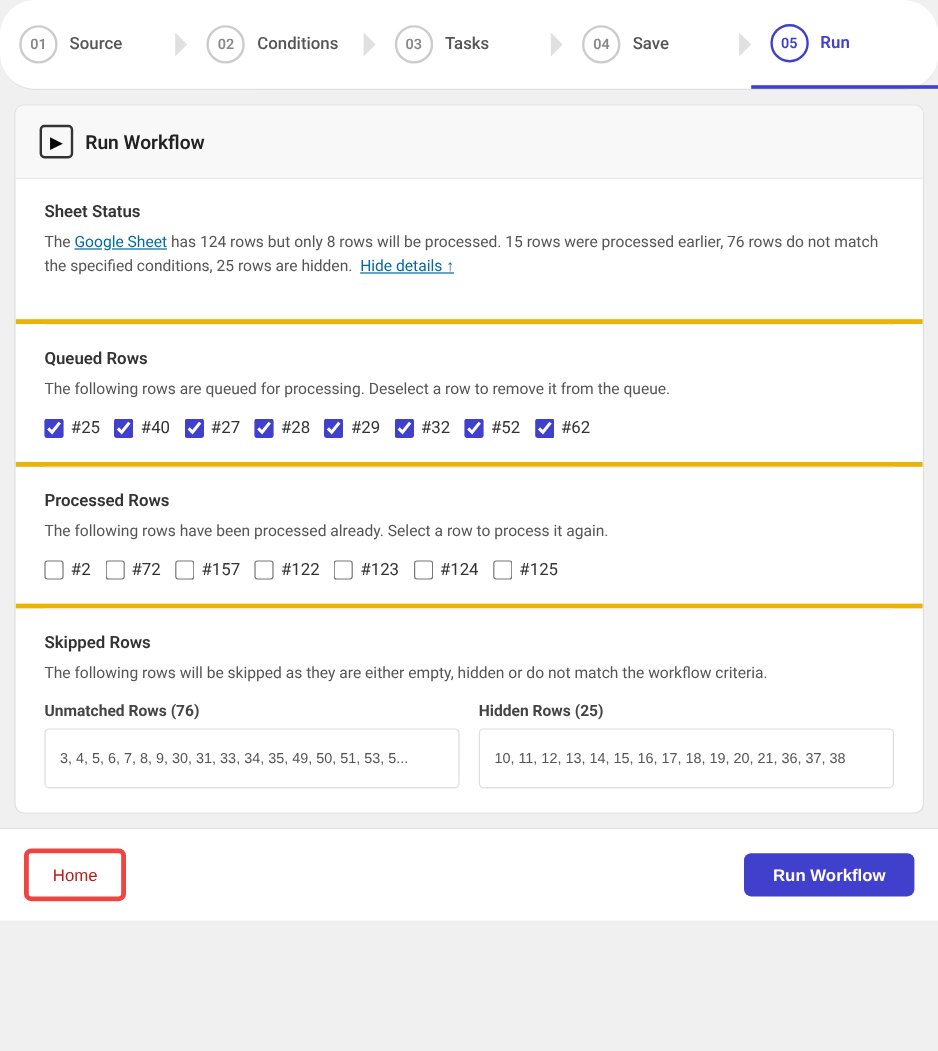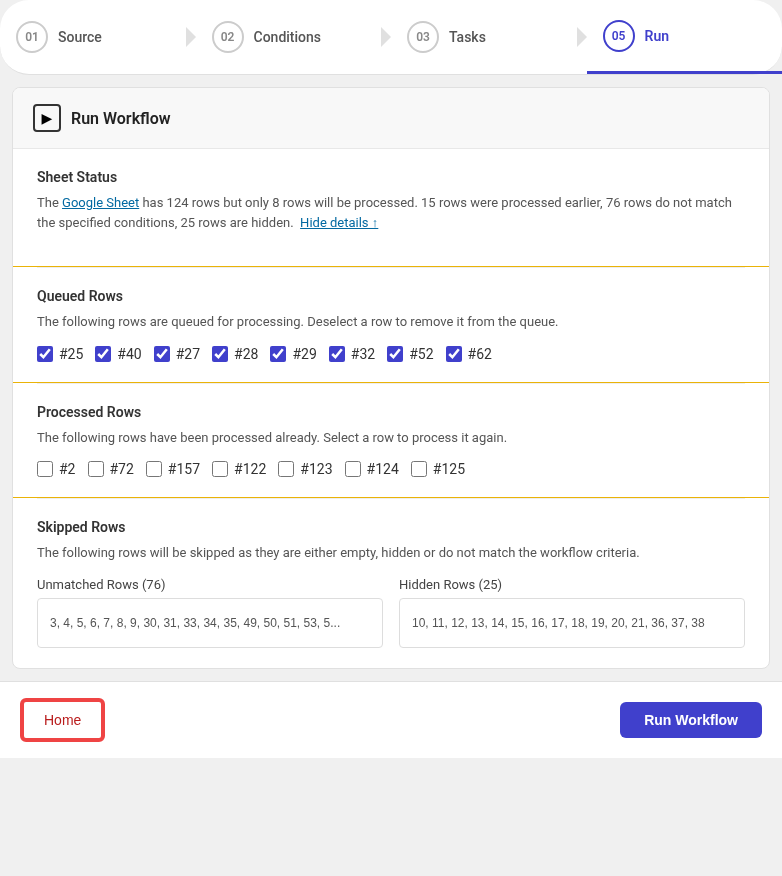--- a/index.html
+++ b/index.html
@@ -102,21 +102,21 @@
     }
     .panel-header-title {
       font-size: 16px;
       font-weight: 600;
       color: #222;
     }
 
     
     .section {
       padding: 20px 24px;
-      border-bottom: 1px solid #eab308;
+      border-bottom: 4px solid #eab308;
     }
     .section:last-of-type {
       border-bottom: none;
     }
 
     .section-title {
       font-size: 14px;
       font-weight: 600;
       color: #333;
       margin-bottom: 8px;
@@ -164,21 +164,21 @@
     .skipped-columns {
       display: flex;
       gap: 16px;
       margin-top: 8px;
     }
     .skipped-col {
       flex: 1;
     }
     .skipped-col-title {
       font-size: 13px;
-      font-weight: 400;
+      font-weight: 700;
       color: #444;
       margin-bottom: 6px;
     }
     .skipped-input {
       width: 100%;
       padding: 24px 12px;
       border: 1px solid #ddd;
       border-radius: 4px;
       font-size: 12px;
       color: #555;
@@ -235,20 +235,24 @@
     <div class="step-circle">01</div>
     <span class="step-label">Source</span>
   </div>
   <div class="step">
     <div class="step-circle">02</div>
     <span class="step-label">Conditions</span>
   </div>
   <div class="step">
     <div class="step-circle">03</div>
     <span class="step-label">Tasks</span>
+  </div>
+  <div class="step">
+    <div class="step-circle">04</div>
+    <span class="step-label">Save</span>
   </div>
   <div class="step active">
     <div class="step-circle">05</div>
     <span class="step-label">Run</span>
   </div>
 </div>
 
 <div class="main-content">
 
   <div class="panel-header">

